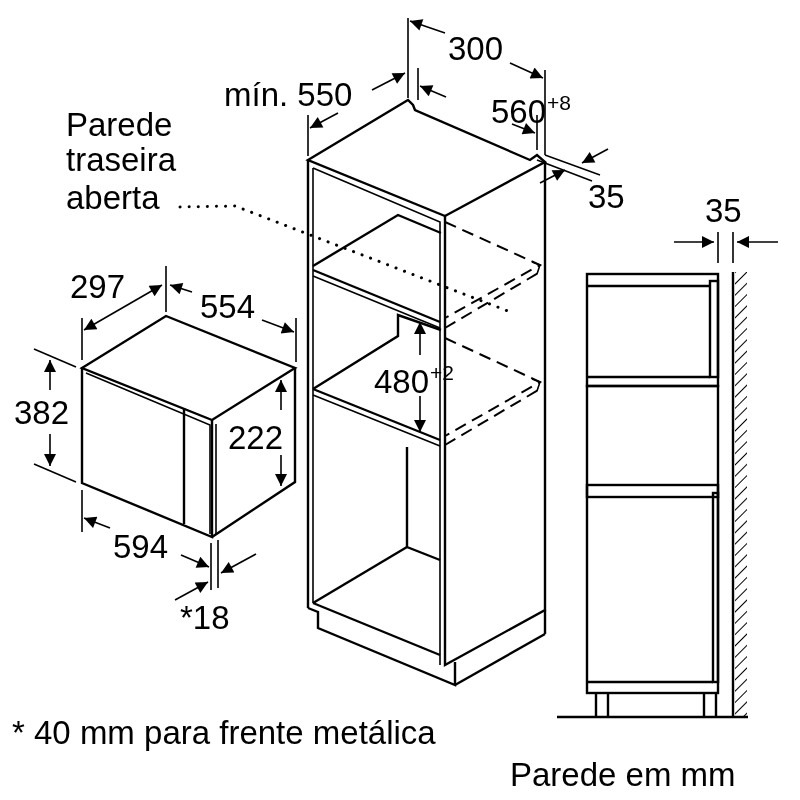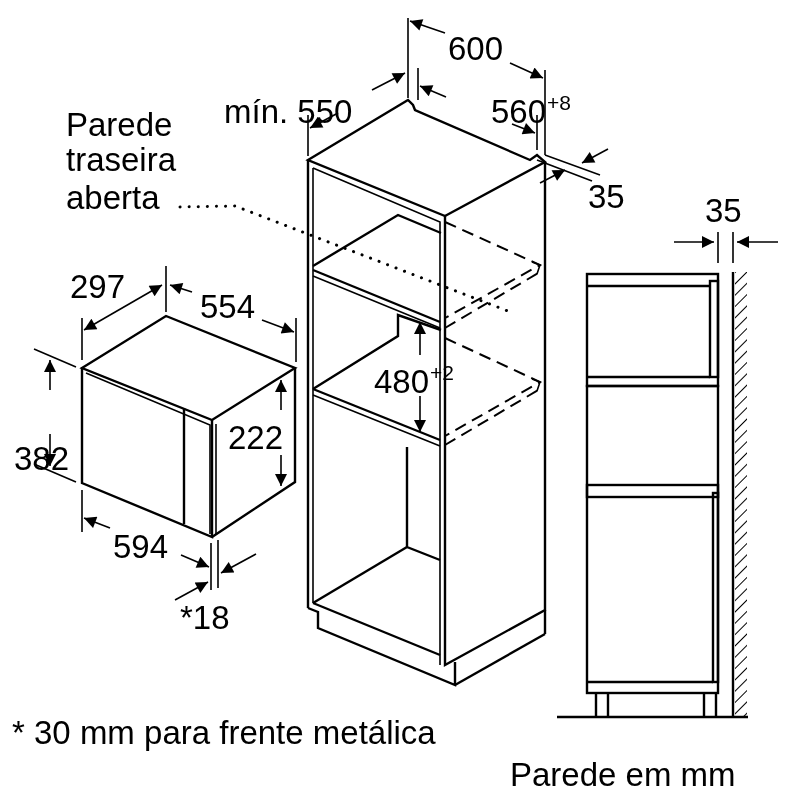--- a/index.html
+++ b/index.html
@@ -153,35 +153,35 @@
     <line class="thin" x1="733" y1="232" x2="733" y2="263"></line>
     <line class="thin" x1="674" y1="242" x2="714" y2="242" marker-end="url(#arrL)"></line>
     <line class="thin" x1="778" y1="242" x2="737" y2="242" marker-end="url(#arrL)"></line>
   </g>
 </svg>
 
 <div class="lbl" style="left:66px;top:108px;">Parede</div>
 <div class="lbl" style="left:66px;top:143px;">traseira</div>
 <div class="lbl" style="left:66px;top:181px;">aberta</div>
 
-<div class="lbl" style="left:224px;top:78px;margin-top:17px;">
+<div class="lbl" style="left:224px;top:78px;">
   <span>mín.</span>
   <span>550</span>
 </div>
-<div class="lbl" style="left:448px;top:32px;">600</div>
+<div class="lbl" style="left:448px;top:32px;">300</div>
 <div class="lbl" style="left:446px;top:92px;margin-left:45px;">
   <span>560</span><span class="sup">+8</span>
 </div>
 <div class="lbl" style="left:588px;top:180px;">35</div>
 <div class="lbl" style="left:705px;top:194px;">35</div>
 <div class="lbl" style="left:374px;top:362px;">
   <span>480</span><span class="sup">+2</span>
 </div>
 
 <div class="lbl" style="left:70px;top:270px;">297</div>
 <div class="lbl" style="left:200px;top:290px;">554</div>
-<div class="lbl" style="left:14px;top:396px;margin-top:46px;">382</div>
+<div class="lbl" style="left:14px;top:396px;">382</div>
 <div class="lbl" style="left:228px;top:421px;">222</div>
 <div class="lbl" style="left:113px;top:530px;">594</div>
 <div class="lbl" style="left:180px;top:601px;">*18</div>
 
-<div class="note" style="left:12px;top:716px;">* 30 mm para frente metálica</div>
+<div class="note" style="left:12px;top:716px;">* 40 mm para frente metálica</div>
 <div class="note" style="left:510px;top:758px;">Parede em mm</div>
 
 </body></html>

